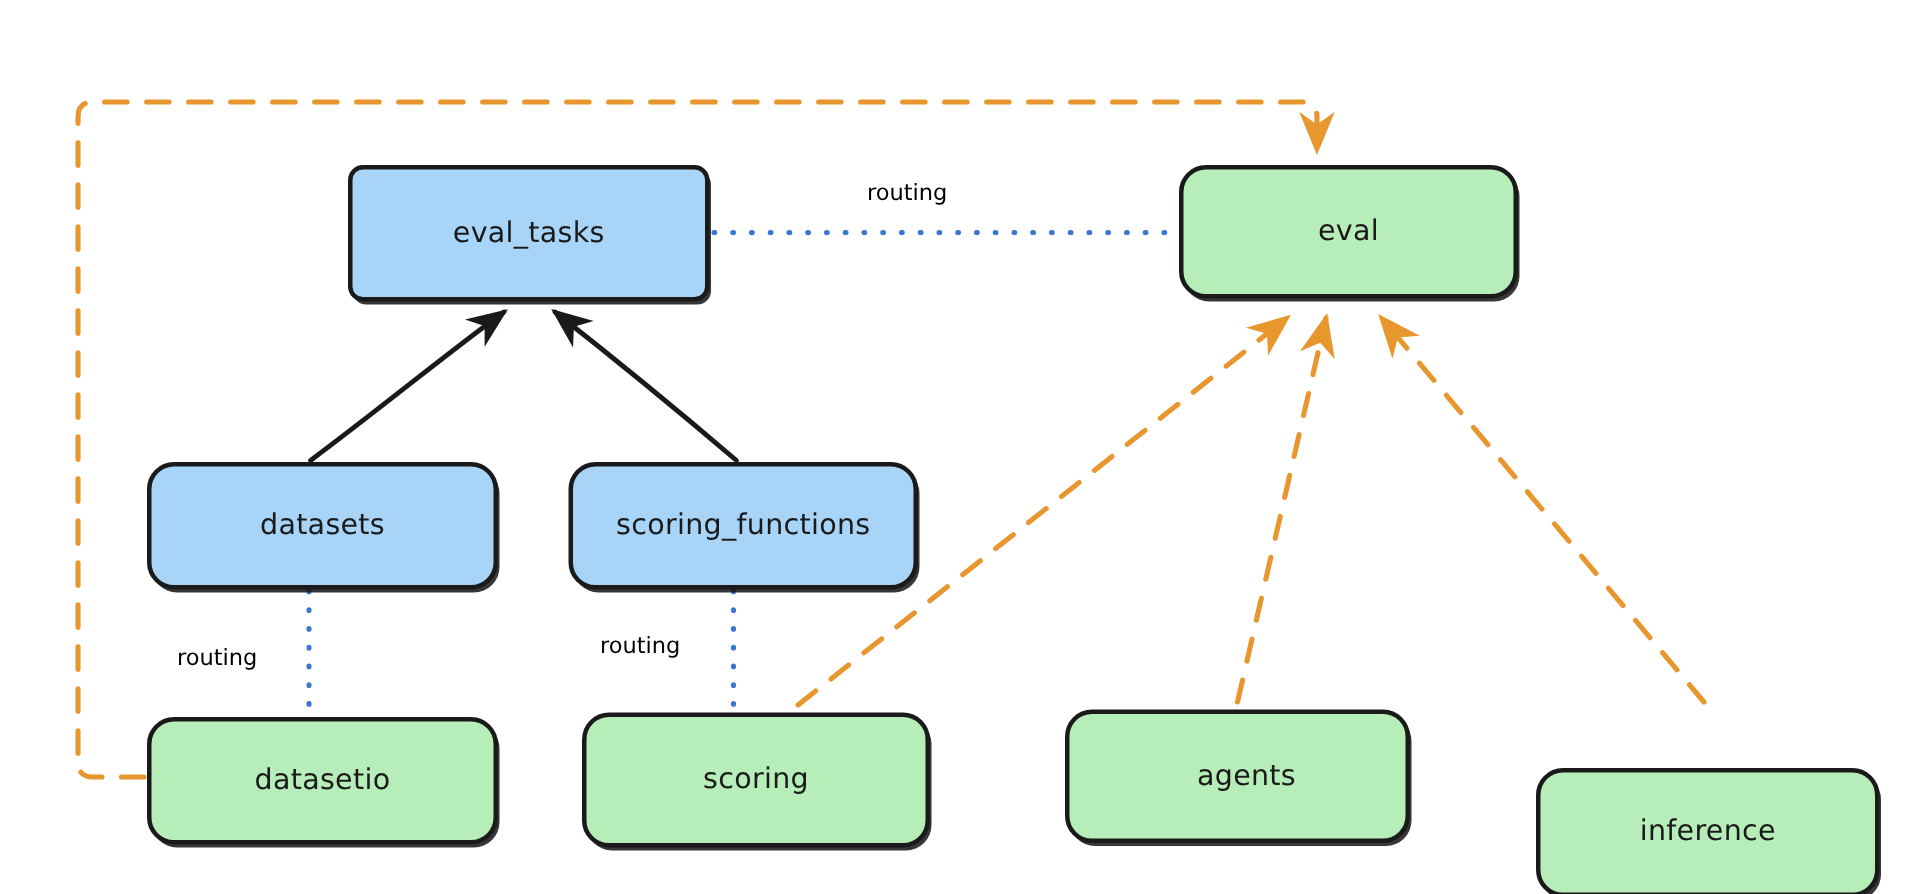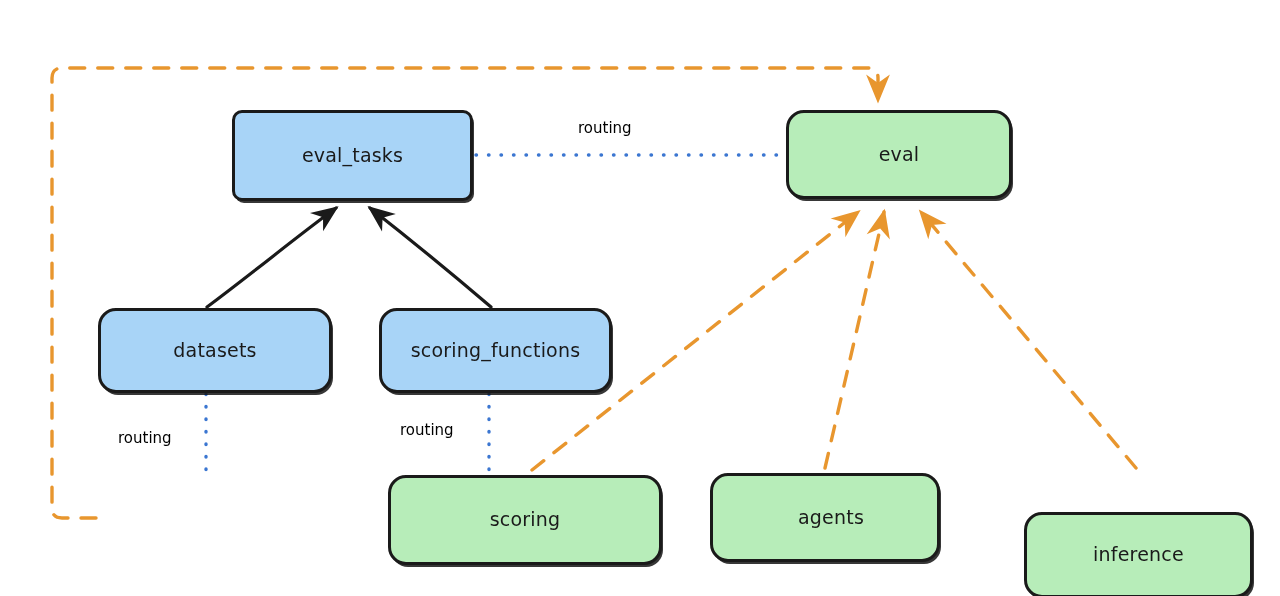--- a/index.html
+++ b/index.html
@@ -118,22 +118,25 @@
   </div>
 
   <div class="node blue" style="left:98px; top:308px; width:234px; height:85px;">
     <span class="node-label">datasets</span>
   </div>
 
   <div class="node blue" style="left:379px; top:308px; width:233px; height:85px;">
     <span class="node-label">scoring_functions</span>
   </div>
 
+  <div class="node green" style="left:98px; top:478px; width:234px; height:85px;">
+    <span class="node-label">datasetio</span>
+  </div>
 
-  <div class="node green" style="left:388px; top:475px; width:274px; height:90px;justify-content:center;">
+  <div class="node green" style="left:388px; top:475px; width:232px; height:90px;justify-content:center;">
     <span class="node-label">scoring</span>
   </div>
 
   <div class="node green" style="left:710px; top:473px; width:230px; height:89px;padding-left:12px;">
     <span class="node-label">agents</span>
   </div>
 
   <div class="node green" style="left:1024px; top:473px; width:229px; height:86px;margin-top:39px;">
     <span class="node-label">inference</span>
   </div>

